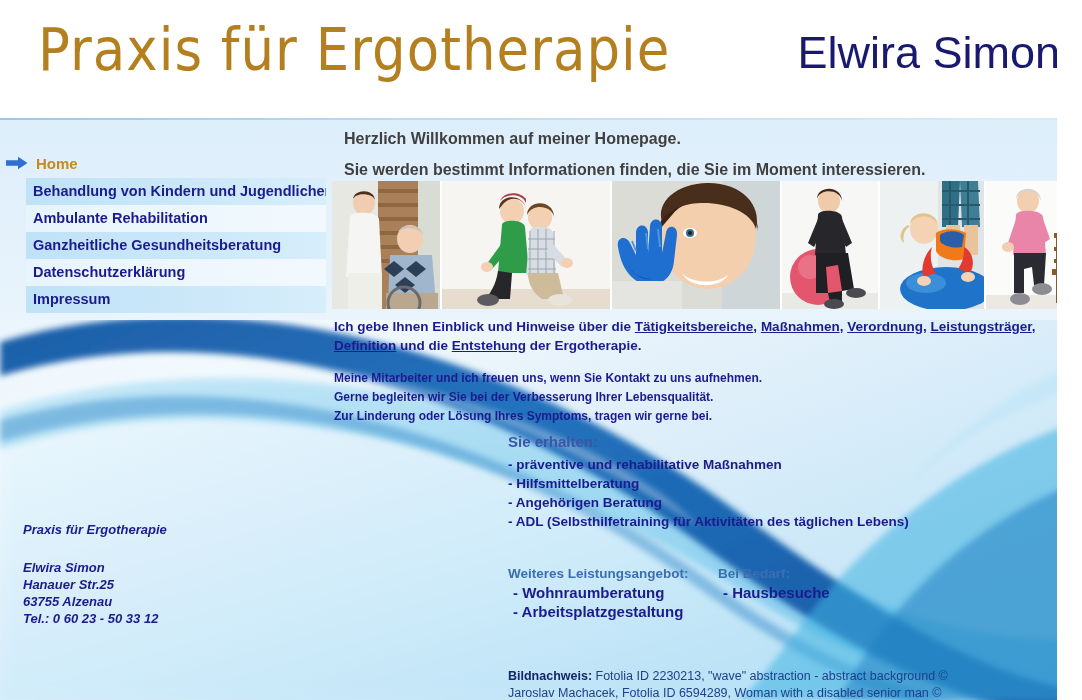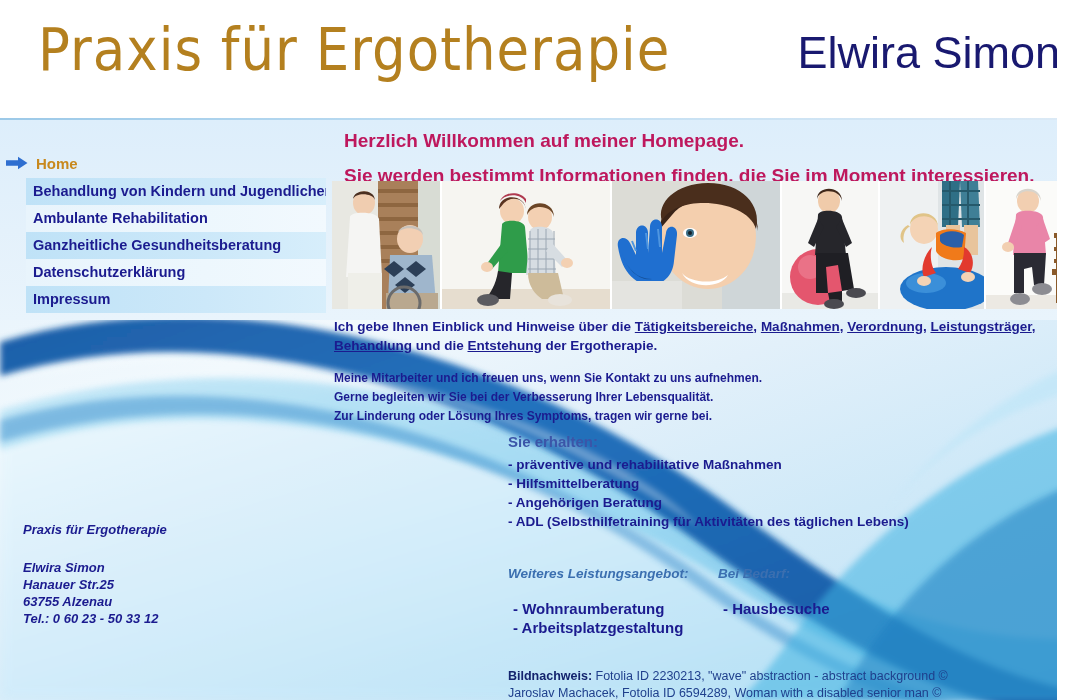--- a/index.html
+++ b/index.html
@@ -127,22 +127,22 @@
   .nav-alt-a { background: linear-gradient(to right,#bfe2f7 0%, #cce8f9 60%, #d7eefb 100%); }
   .nav-alt-b { background: linear-gradient(to right,#e8f4fc 0%, #edf7fd 60%, #f2f9fe 100%); }
 
   
   #intro {
     position: absolute;
     left: 334px; top: 130px;
     width: 700px;
   }
   #intro .intro-line {
-    color: #be185d;
-    font-size: 19px;
+    color: #404040;
+    font-size: 16px;
     font-weight: bold;
     white-space: nowrap;
     padding-left: 10px;
   }
   #intro-line-1 { margin-bottom: 13px; }
 
   
   #photo-strip {
     position: absolute;
     left: 332px; top: 181px;
@@ -212,23 +212,22 @@
     left: 508px; top: 566px;
     width: 560px;
     display: flex;
   }
   #extra-col-a { width: 210px; }
   #extra-col-b { width: 260px; }
   .extra-heading {
     color: #3b6fb0;
     font-size: 13.5px;
     font-weight: bold;
-    margin-bottom: 18px;
-    white-space: nowrap;
-    font-style: italic;
+    margin-bottom: 2px;
+    white-space: nowrap;
   }
   .extra-item {
     color: #1b1b8f;
     font-size: 15px;
     font-weight: bold;
     line-height: 19px;
     padding-left: 5px;
     white-space: nowrap;
   }
 
@@ -513,21 +512,21 @@
           <rect x="68" y="66" width="32" height="4"></rect>
           <rect x="68" y="78" width="32" height="4"></rect>
           <rect x="66" y="88" width="36" height="6"></rect>
         </g>
       </svg>
     </div>
   </div>
 
   <div id="body-links">
     <span>Ich gebe Ihnen Einblick und Hinweise über die </span><a href="#">Tätigkeitsbereiche</a><span>, </span><a href="#">Maßnahmen</a><span>, </span><a href="#">Verordnung</a><span>,</span>
-    <a href="#">Leistungsträger</a><span>, </span><a href="#">Behandlung</a><span> und die </span><a href="#">Entstehung</a><span> der Ergotherapie.</span>
+    <a href="#">Leistungsträger</a><span>, </span><a href="#">Definition</a><span> und die </span><a href="#">Entstehung</a><span> der Ergotherapie.</span>
   </div>
 
   <div id="body-contact">
     <div>Meine Mitarbeiter und ich freuen uns, wenn Sie Kontakt zu uns aufnehmen.</div>
     <div>Gerne begleiten wir Sie bei der Verbesserung Ihrer Lebensqualität.</div>
     <div>Zur Linderung oder Lösung Ihres Symptoms, tragen wir gerne bei.</div>
   </div>
 
   <div id="services">
     <div id="services-heading">Sie erhalten:</div>

